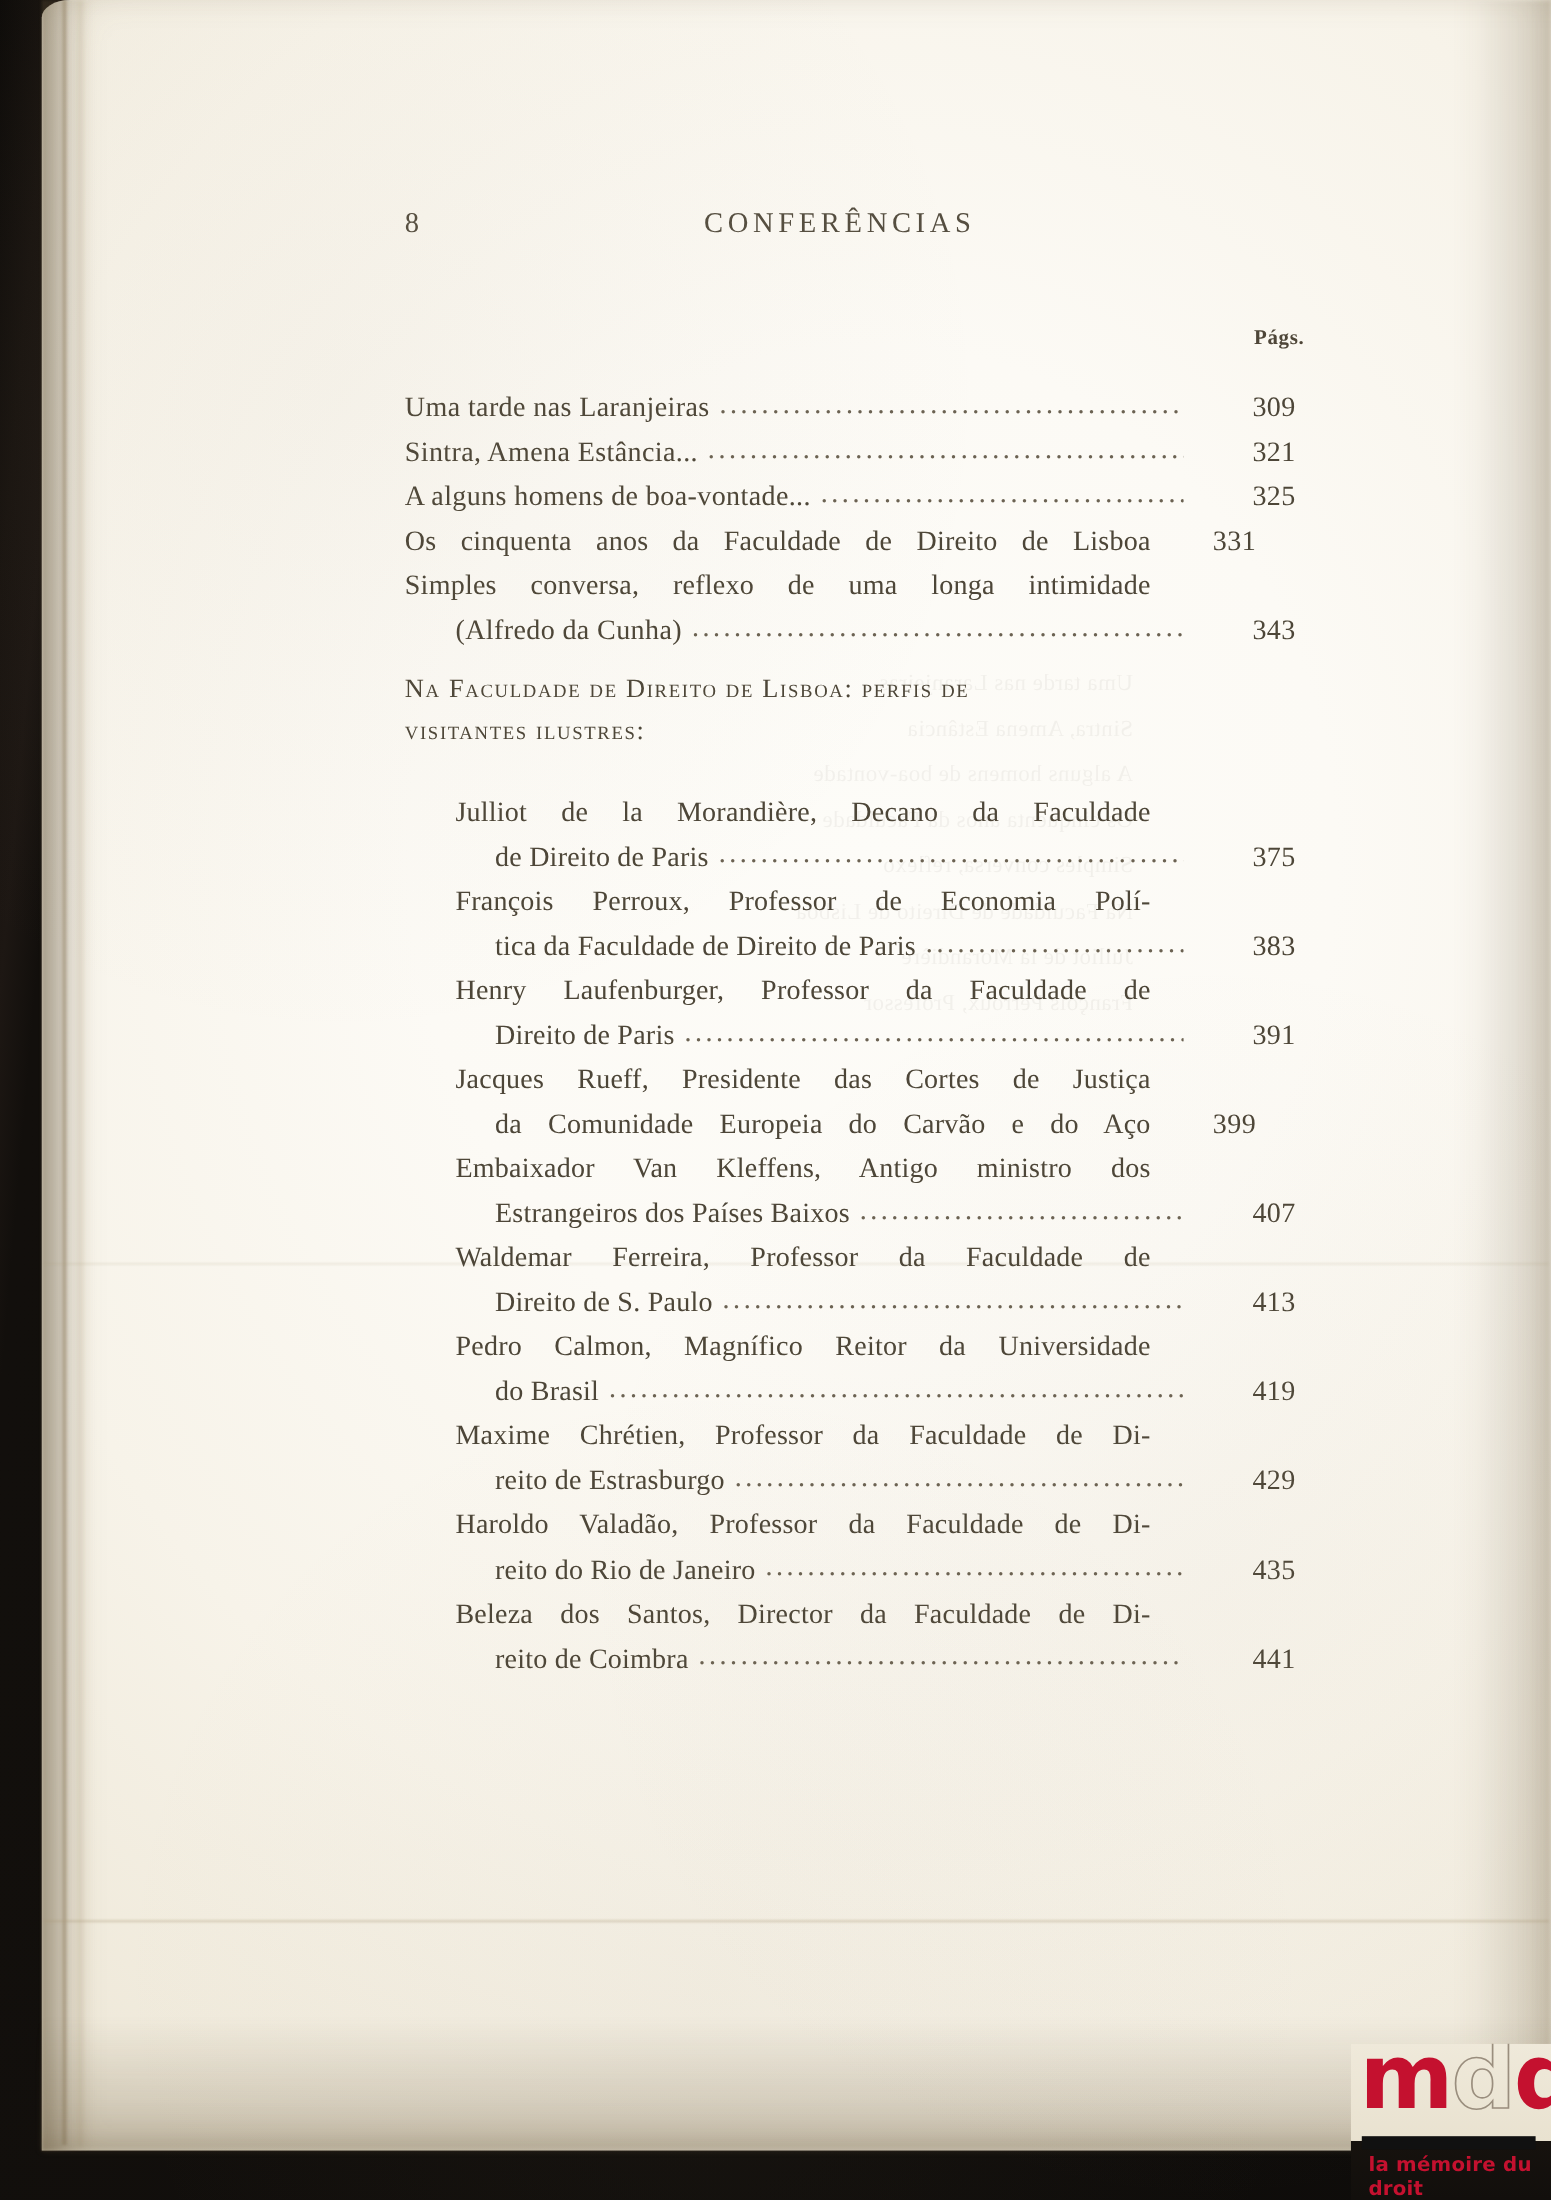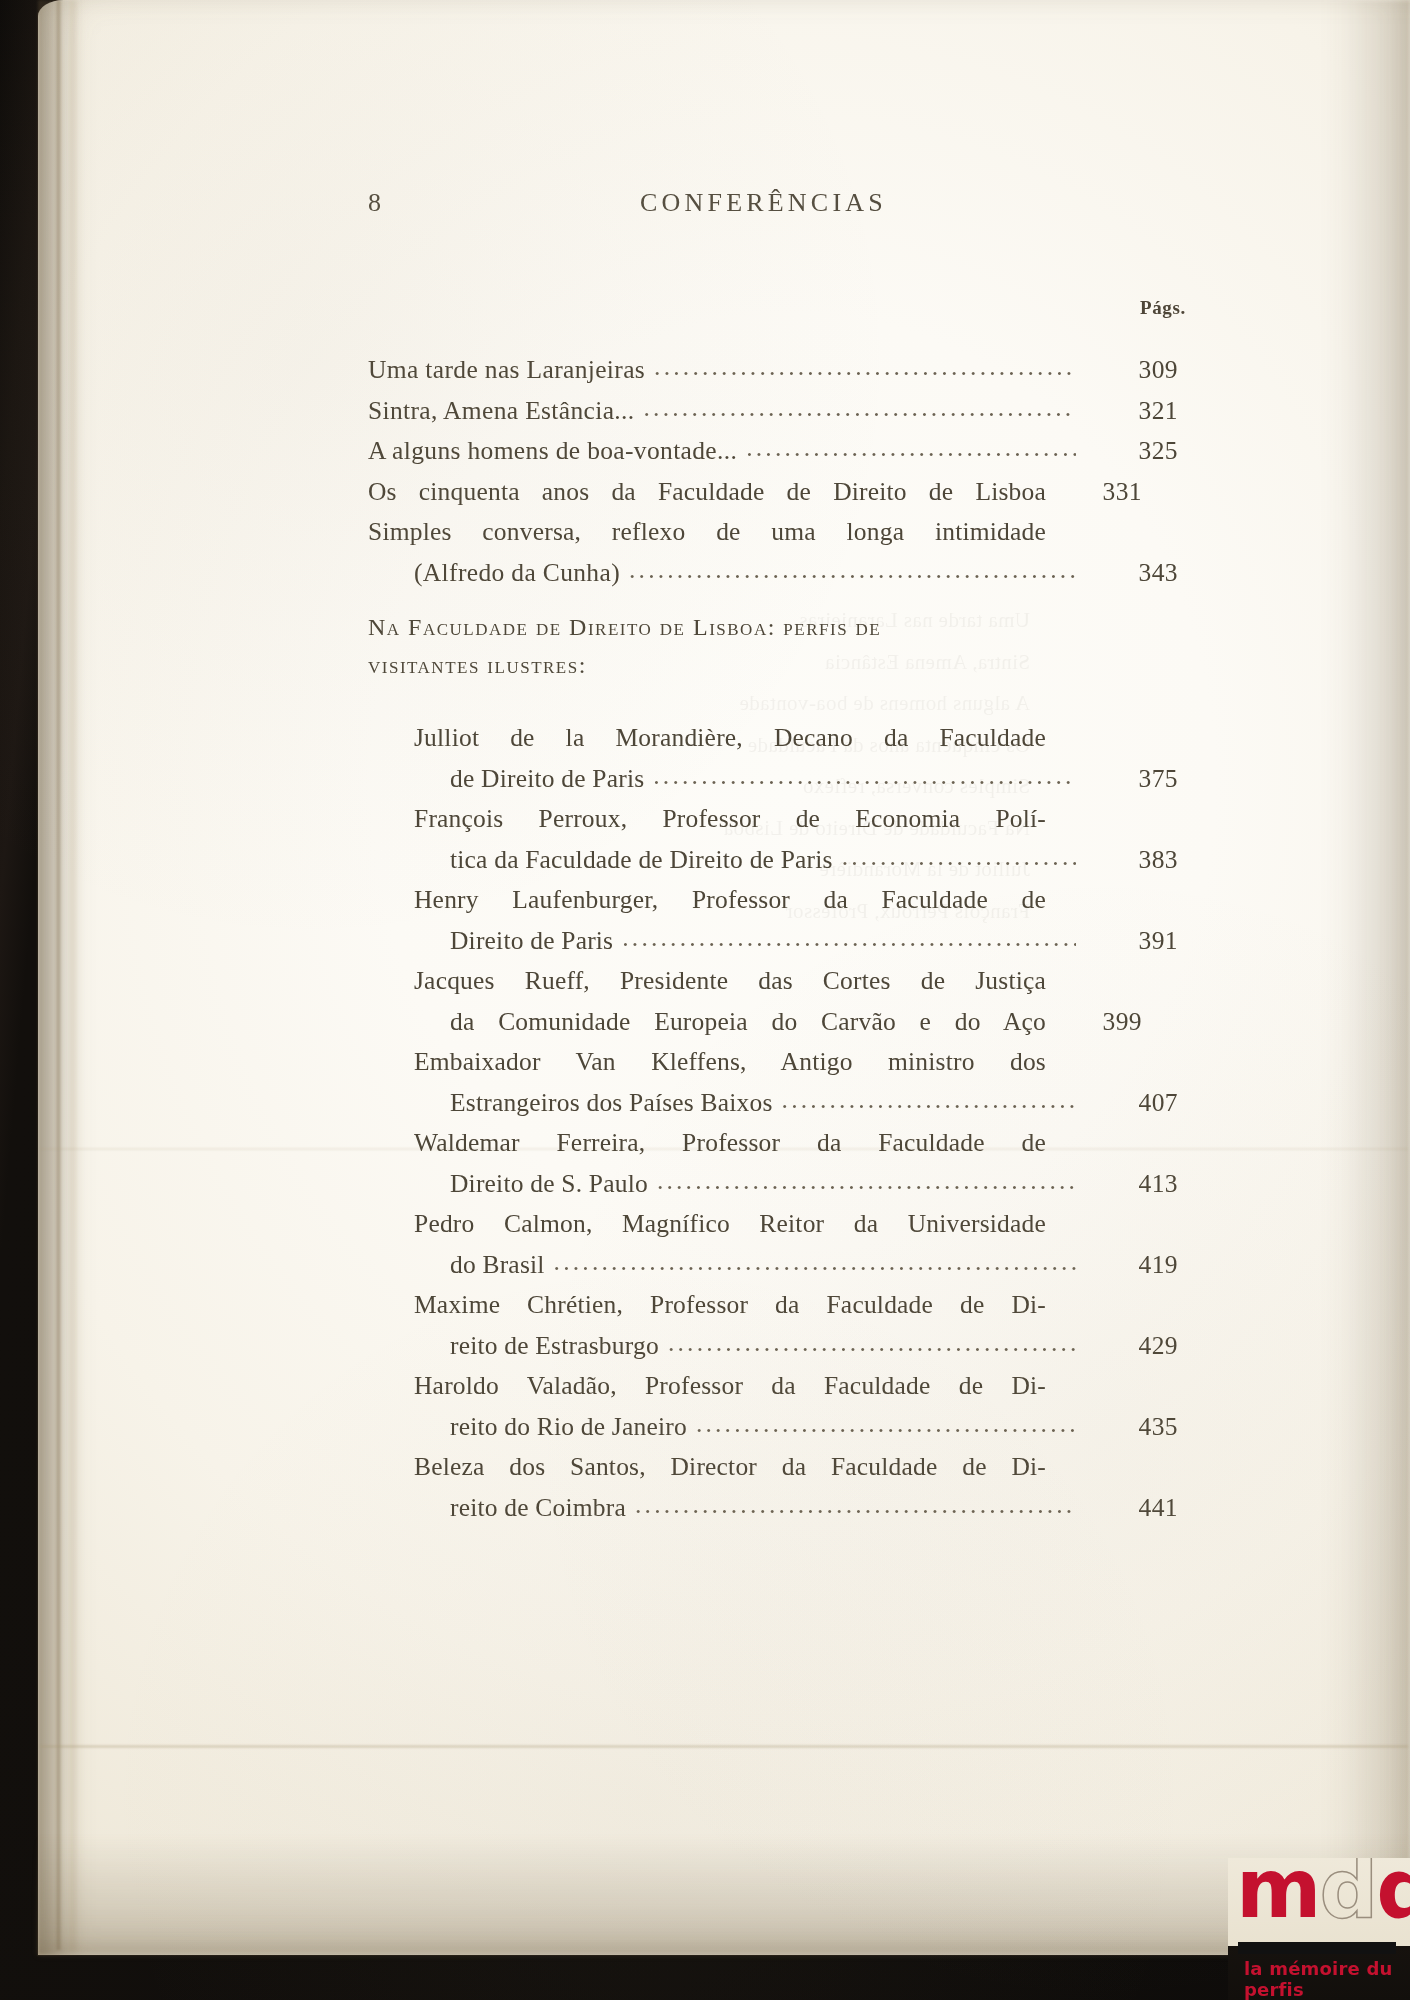--- a/index.html
+++ b/index.html
@@ -450,16 +450,16 @@
       </div>
 
   </div>
 
   <div class="inknoise"></div>
 
   <div class="logo">
     <div class="logo-bg"></div>
     <div class="logo-bar"></div>
     <div class="logo-word"><span>m</span><span class="hollow">d</span><span>d</span></div>
-    <div class="logo-tag">la mémoire du perfis</div>
+    <div class="logo-tag">la mémoire du droit</div>
   </div>
 
 </div>
 
 </body></html>

